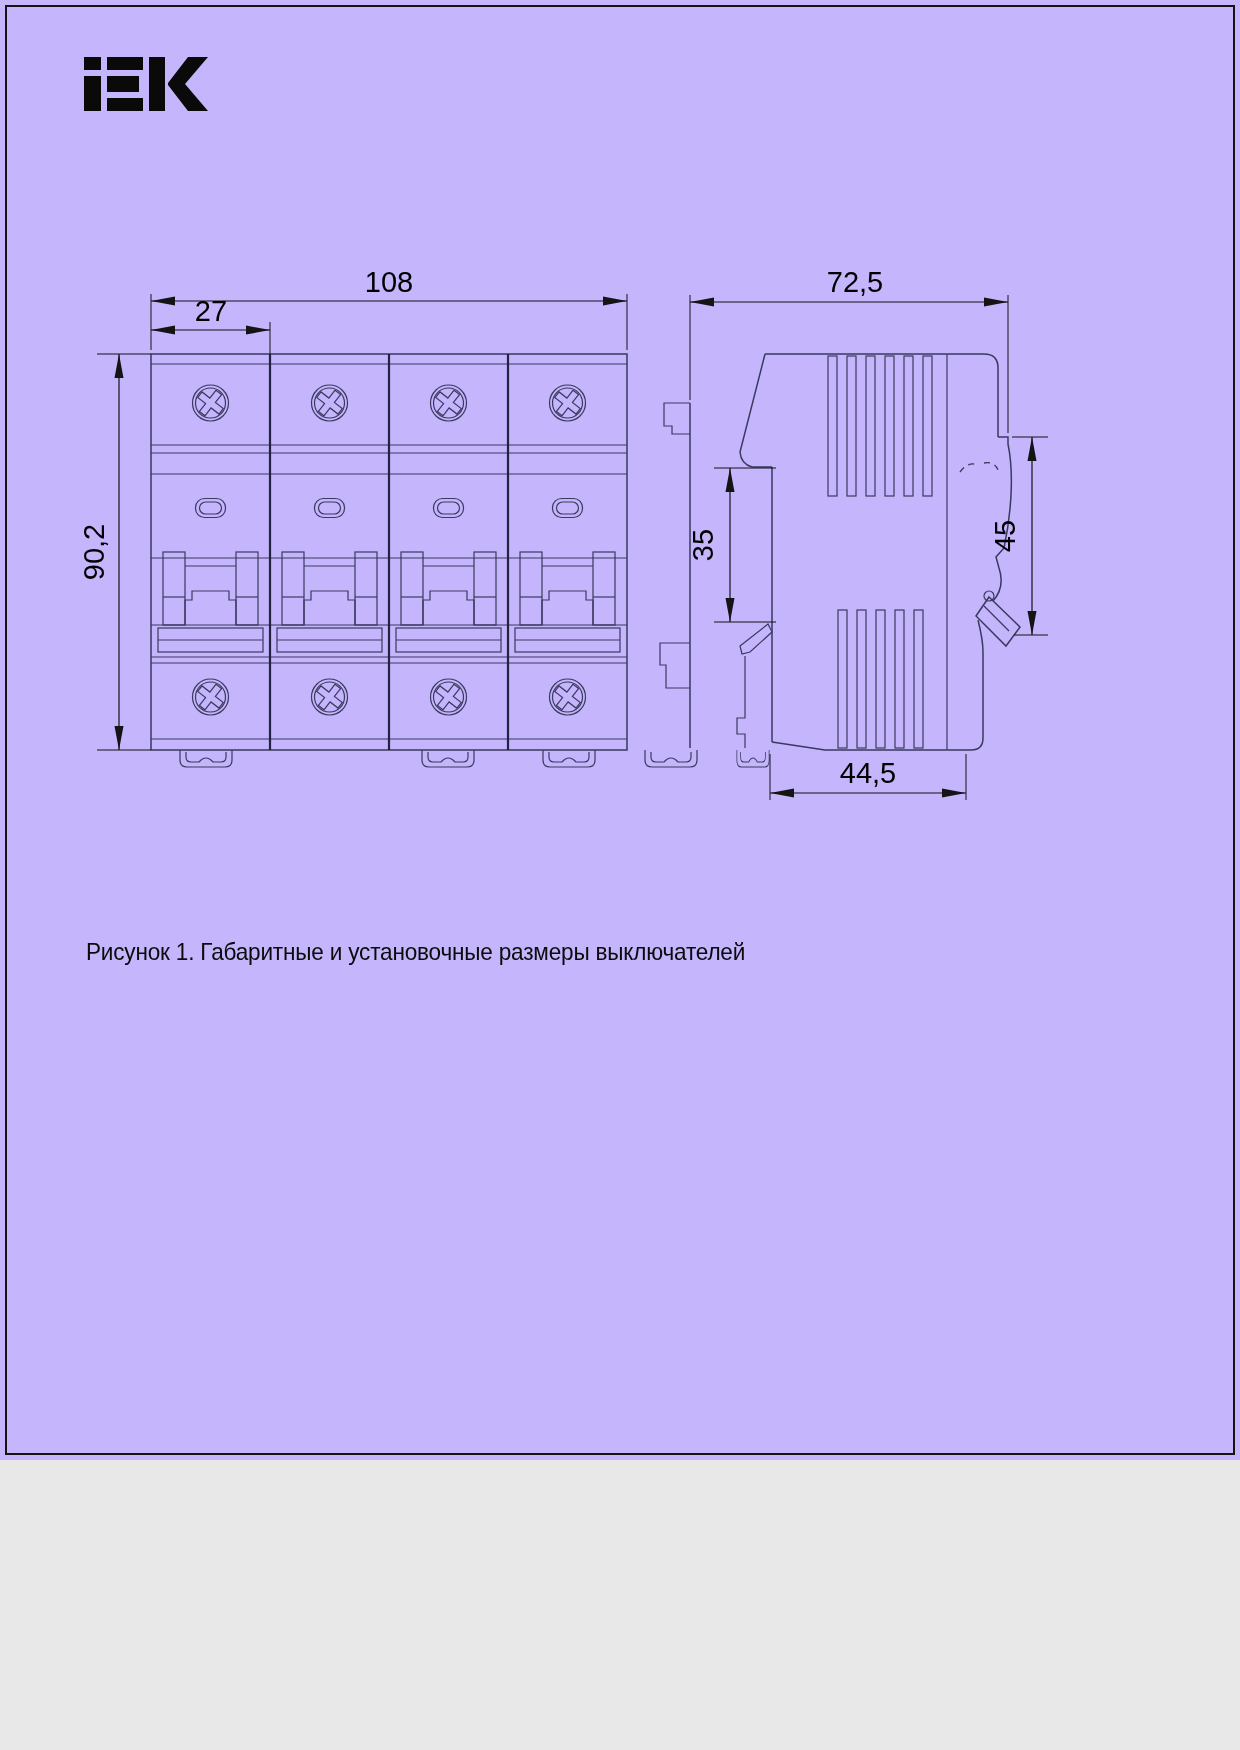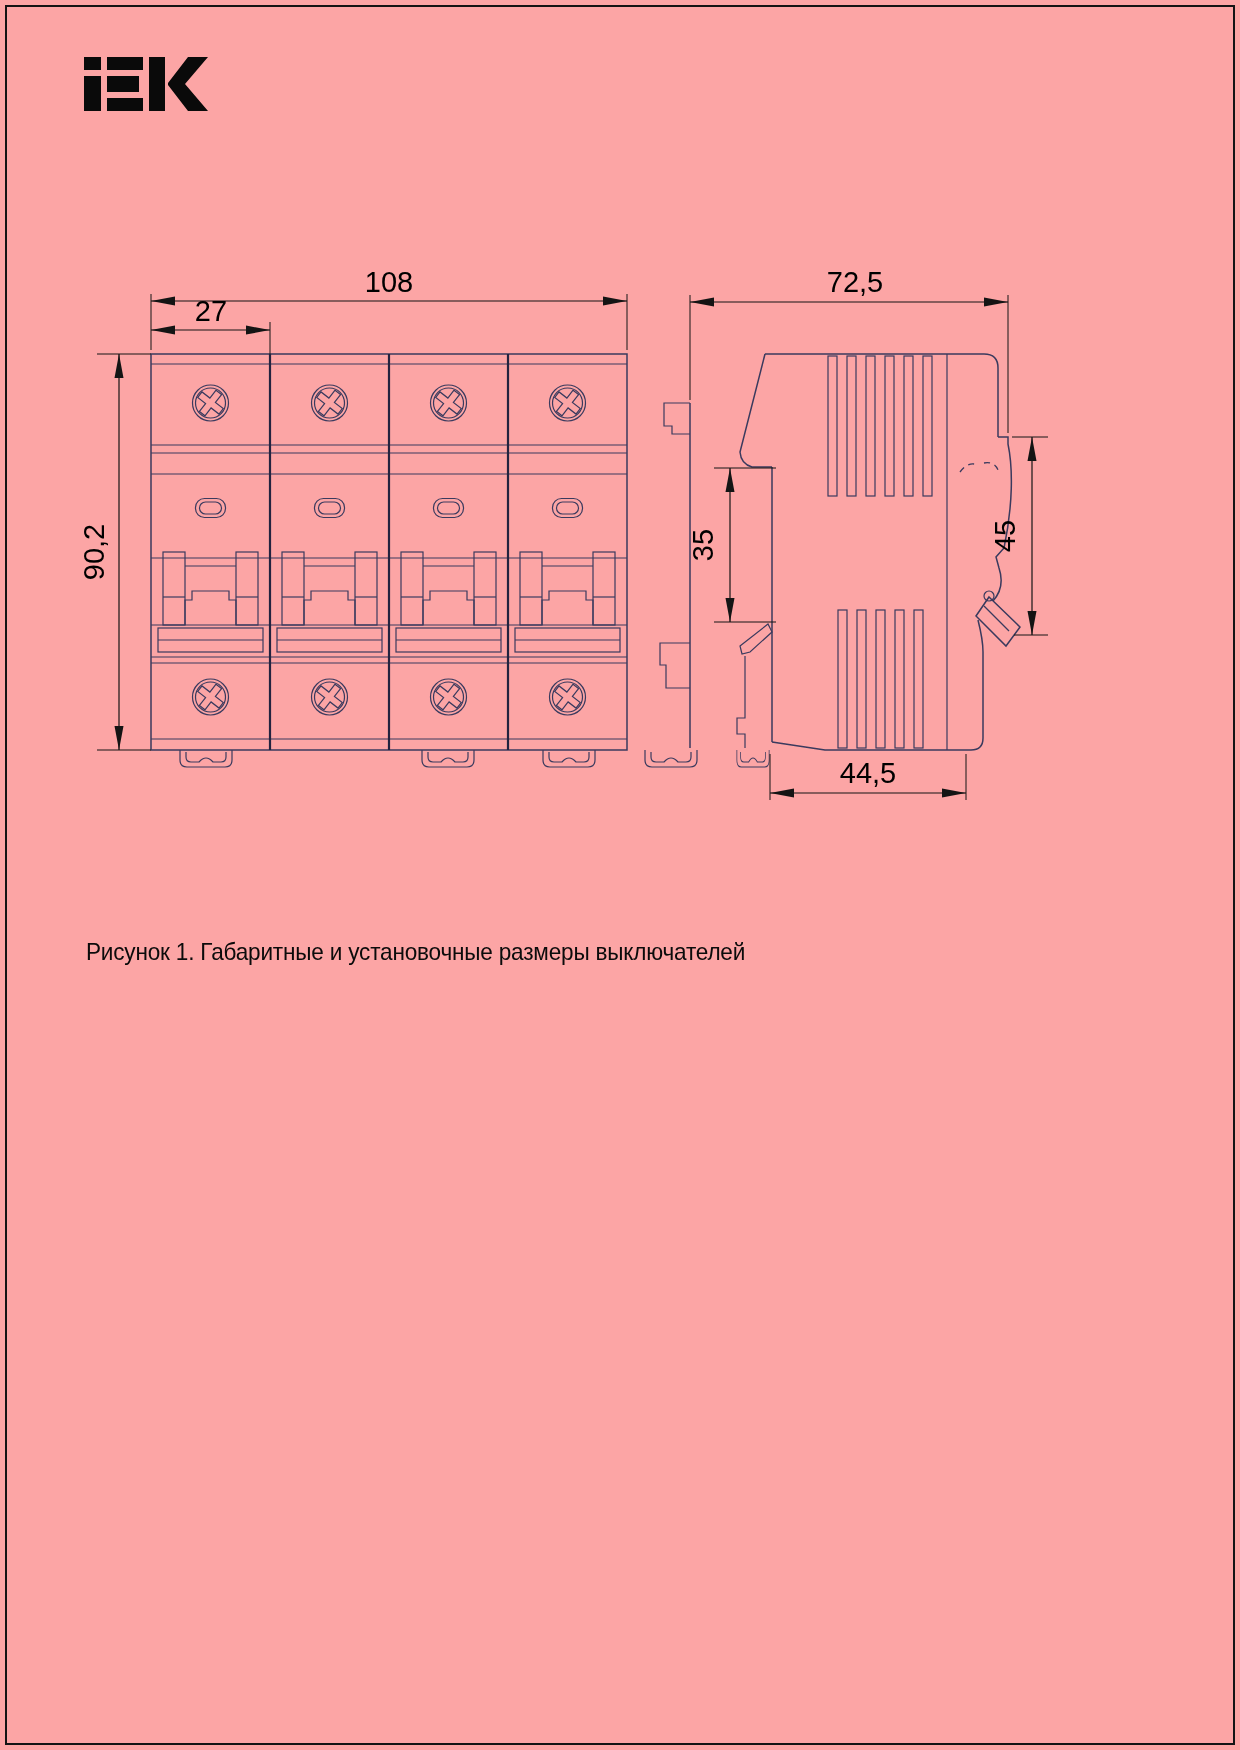--- a/index.html
+++ b/index.html
@@ -1,16 +1,16 @@
 <!DOCTYPE html>
 <html><head>
 <meta charset="utf-8">
 <style>
   html,body{margin:0;padding:0;background:#e8e8e8;}
-  .page{position:relative;width:1240px;height:1750px;background:#fca5a5;overflow:hidden;
+  .page{position:relative;width:1240px;height:1460px;background:#c4b5fd;overflow:hidden;
         font-family:"Liberation Sans",sans-serif;}
   .frame{position:absolute;left:5px;top:5px;right:5px;bottom:5px;border:2px solid #141414;pointer-events:none;}
   svg{position:absolute;left:0;top:0;}
   .nv{stroke:#3a3a5e;fill:none;stroke-width:1.5px;}
   .nvthin{stroke:#3a3a5e;fill:none;stroke-width:1.2px;}
   .nv2{stroke:#23233f;fill:none;stroke-width:2.2px;}
   .dim{stroke:#141414;fill:none;stroke-width:1.2px;}
   .ext{stroke:#141414;fill:none;stroke-width:1px;}
   .arr{fill:#141414;stroke:none;}
   .dtxt{fill:#000000;font-family:"Liberation Sans",sans-serif;font-size:29px;}

